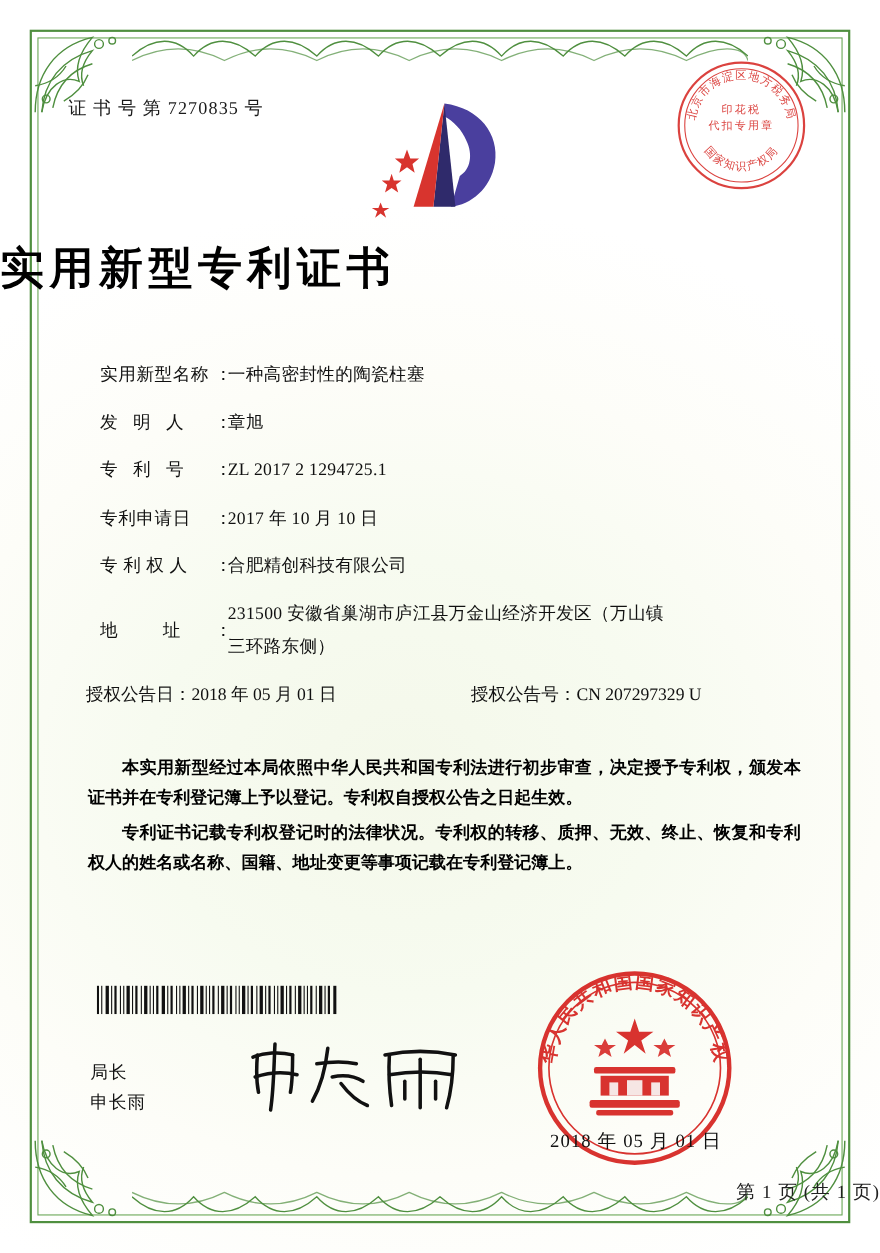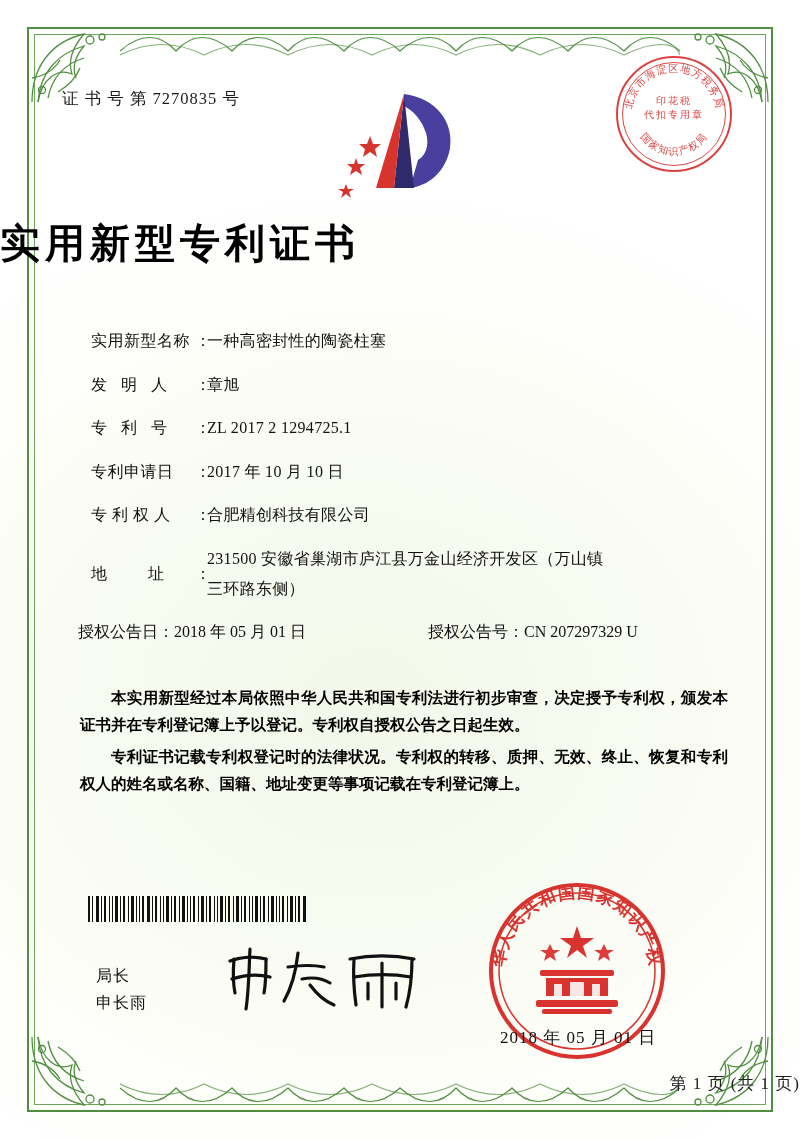--- a/index.html
+++ b/index.html
@@ -194,21 +194,21 @@
     position: absolute;
     left: 88px;
     top: 896px;
     width: 218px;
     height: 26px;
   }
 
   
   .sig-label {
     position: absolute;
-    left: 96px;
+    left: 82px;
     top: 962px;
     font-size: 16px;
     line-height: 27px;
     color: #111;
     letter-spacing: 1px;
   }
   .sig-script {
     position: absolute;
     left: 218px;
     top: 945px;

